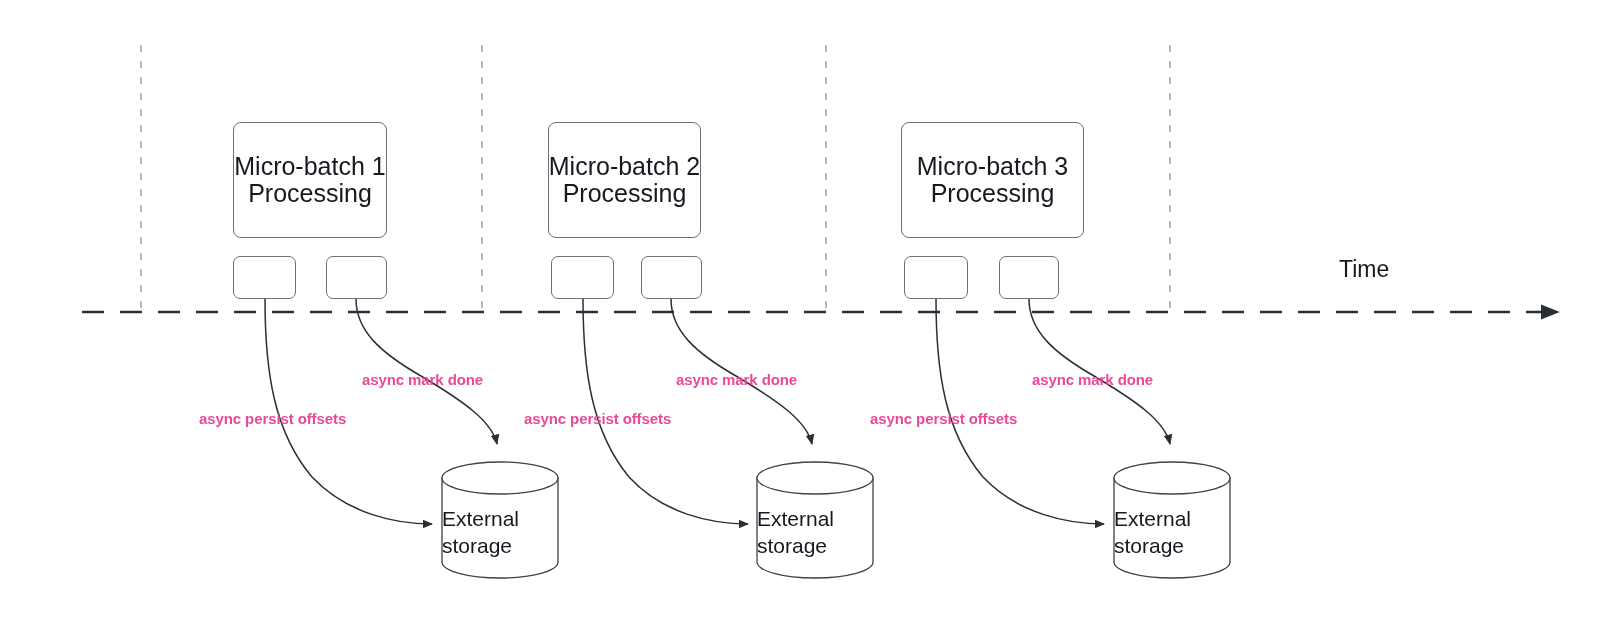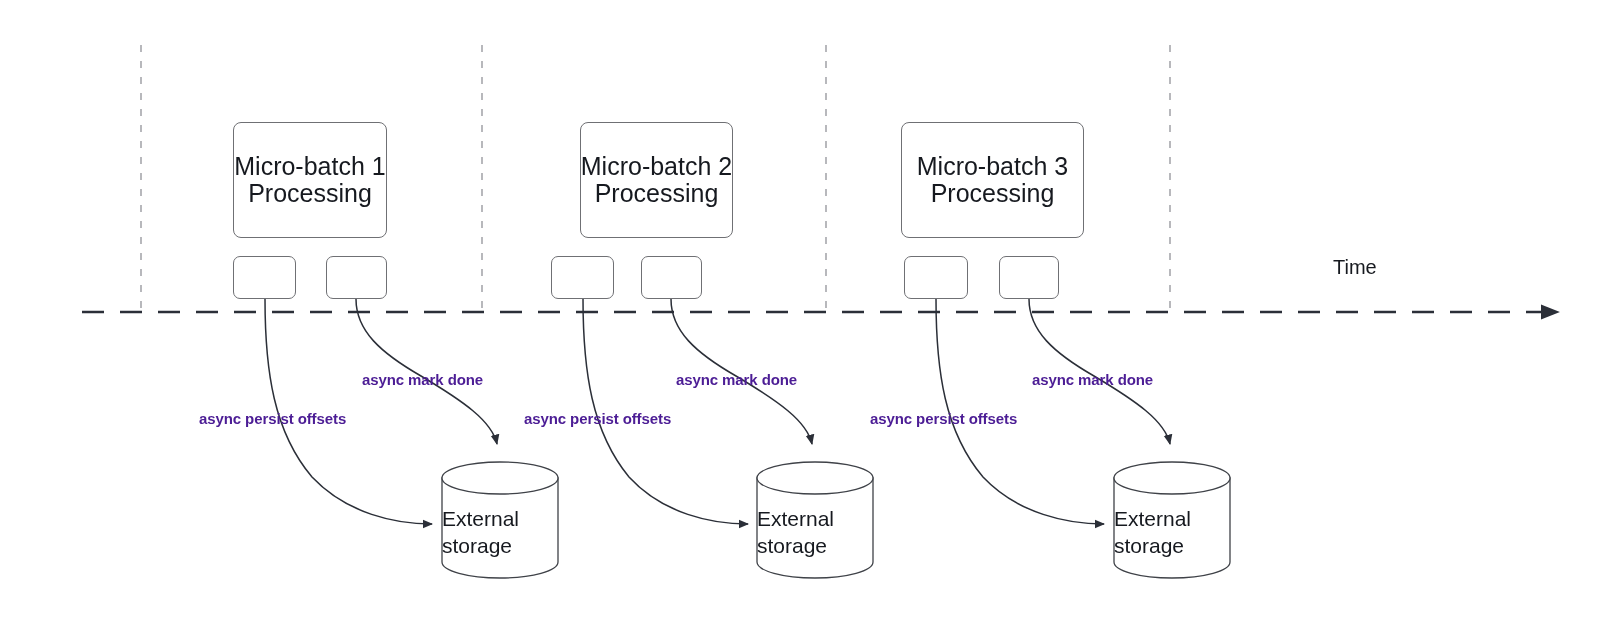--- a/index.html
+++ b/index.html
@@ -49,31 +49,32 @@
     position: absolute;
     color: #16191f;
     font-size: 21px;
     line-height: 27px;
     white-space: nowrap;
     pointer-events: none;
   }
   .store-label .ln { display: block; }
   .edge-label {
     position: absolute;
-    color: #4c1d95;
+    color: #ec4899;
     font-size: 15px;
     font-weight: bold;
     white-space: nowrap;
     letter-spacing: -0.1px;
   }
   .time-label {
     position: absolute;
     color: #16191f;
-    font-size: 20px;
+    font-size: 23px;
     white-space: nowrap;
+    margin-left: 6px;
   }
 </style>
 </head>
 <body>
 
 <div id="canvas">
 
   <svg class="layer" viewBox="0 0 1600 642" xmlns="http://www.w3.org/2000/svg">
     <defs>
       <marker id="arrowDark" viewBox="0 0 10 10" refX="9" refY="5" markerWidth="7" markerHeight="7" orient="auto-start-reverse">
@@ -126,21 +127,21 @@
   </div>
   <div class="tick-box" style="left:233px; top:256px; width:63px; height:43px;"></div>
   <div class="tick-box" style="left:326px; top:256px; width:61px; height:43px;"></div>
   <div class="edge-label" style="left:199px; top:410px;">async persist offsets</div>
   <div class="edge-label" style="left:362px; top:371px;">async mark done</div>
   <div class="store-label" style="left:442px; top:505px; width:116px;">
     <span class="ln">External</span>
     <span class="ln">storage</span>
   </div>
 
-  <div class="batch-box" style="left:580px; top:122px; width:153px; height:116px;">
+  <div class="batch-box" style="left:548px; top:122px; width:153px; height:116px;">
     <span class="ln">Micro-batch 2</span>
     <span class="ln">Processing</span>
   </div>
   <div class="tick-box" style="left:551px; top:256px; width:63px; height:43px;"></div>
   <div class="tick-box" style="left:641px; top:256px; width:61px; height:43px;"></div>
   <div class="edge-label" style="left:524px; top:410px;">async persist offsets</div>
   <div class="edge-label" style="left:676px; top:371px;">async mark done</div>
   <div class="store-label" style="left:757px; top:505px; width:116px;">
     <span class="ln">External</span>
     <span class="ln">storage</span>

